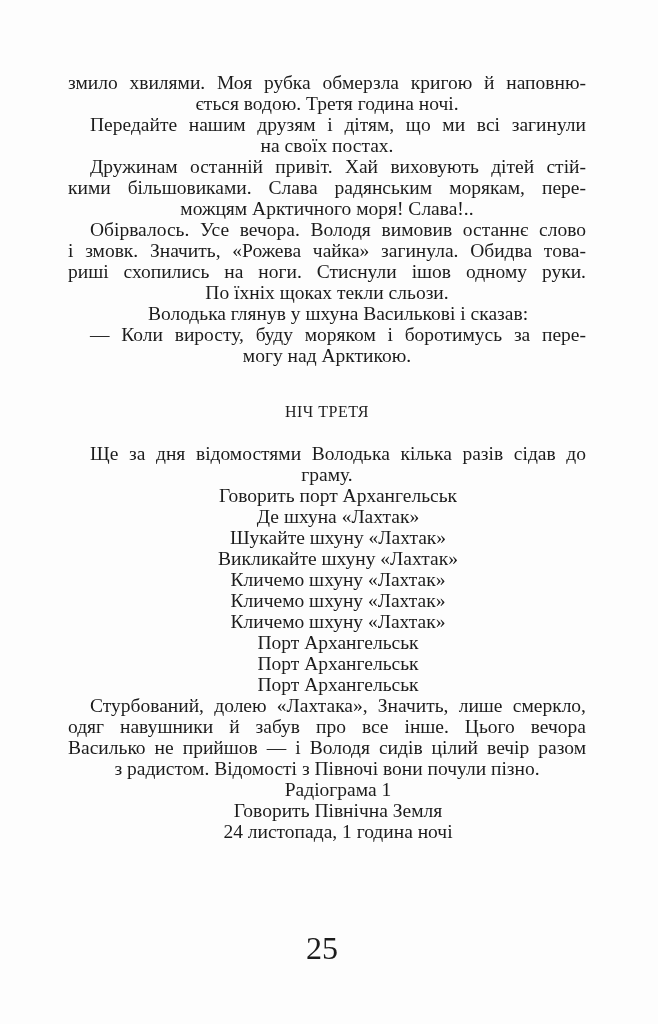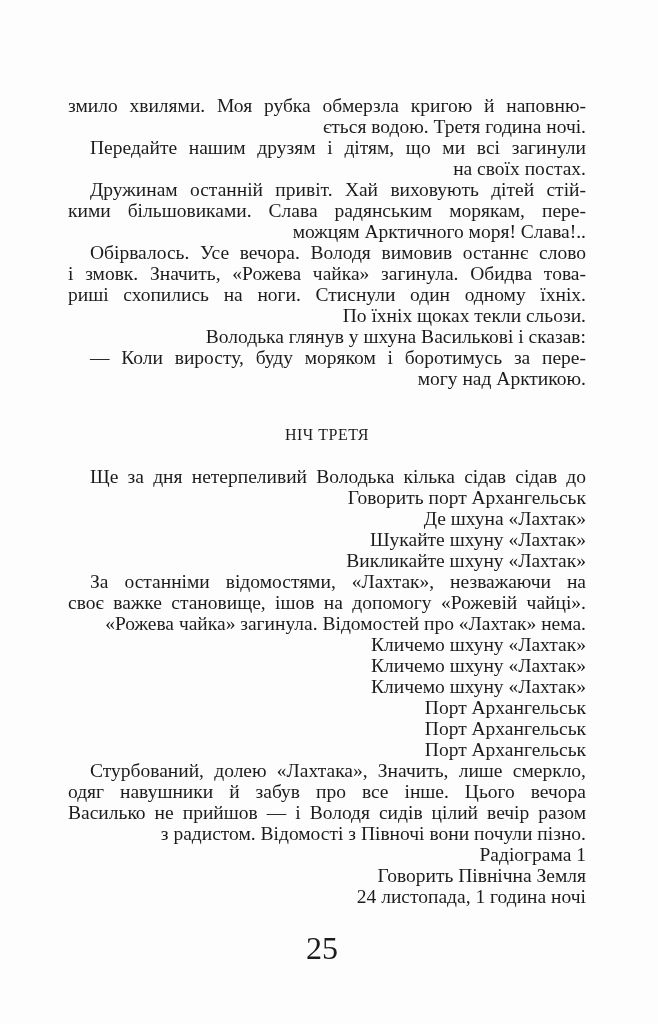--- a/index.html
+++ b/index.html
@@ -15,31 +15,31 @@
     overflow: hidden;
   }
   .page {
     position: relative;
     width: 658px; height: 1024px;
     background: var(--paper);
   }
   .text-block {
     position: absolute;
     left: 68px;
-    top: 95px;
+    top: 72px;
     width: 518px;
     font-size: 19.5px;
     line-height: 21px;
     -webkit-font-smoothing: antialiased;
   }
   .paragraph { margin: 0; }
   .line {
     display: block;
     white-space: normal;
-    text-align: right;
+    text-align: center;
   }
   .line.justify {
     text-align: justify;
     text-align-last: justify;
   }
   .line.indent {
     text-indent: 22px;
   }
   .section-heading {
     text-align: center;
@@ -70,50 +70,46 @@
         <div class="line">на своїх постах.</div>
       </div>
       <div class="paragraph">
         <div class="line justify indent">Дружинам останній привіт. Хай виховують дітей стій-</div>
         <div class="line justify">кими більшовиками. Слава радянським морякам, пере-</div>
         <div class="line">можцям Арктичного моря! Слава!..</div>
       </div>
       <div class="paragraph">
         <div class="line justify indent">Обірвалось. Усе вечора. Володя вимовив останнє слово</div>
         <div class="line justify">і змовк. Значить, «Рожева чайка» загинула. Обидва това-</div>
-        <div class="line justify">риші схопились на ноги. Стиснули один одному їхніх.</div>
+        <div class="line justify">риші схопились на ноги. Стиснули ішов одному руки.</div>
         <div class="line">По їхніх щоках текли сльози.</div>
       </div>
       <div class="paragraph">
         <div class="line indent">Володька глянув у шхуна Василькові і сказав:</div>
       </div>
       <div class="paragraph">
         <div class="line justify indent">— Коли виросту, буду моряком і боротимусь за пере-</div>
         <div class="line">могу над Арктикою.</div>
       </div>
       <div class="section-heading">НІЧ ТРЕТЯ</div>
       <div class="paragraph">
-        <div class="line justify indent">Ще за дня нетерпеливий Володька кілька сідав сідав до</div>
+        <div class="line justify indent">Ще за дня відомостями Володька кілька разів сідав до</div>
+        <div class="line">граму.</div>
       </div>
       <div class="paragraph">
         <div class="line indent">Говорить порт Архангельськ</div>
       </div>
       <div class="paragraph">
         <div class="line indent">Де шхуна «Лахтак»</div>
       </div>
       <div class="paragraph">
         <div class="line indent">Шукайте шхуну «Лахтак»</div>
       </div>
       <div class="paragraph">
         <div class="line indent">Викликайте шхуну «Лахтак»</div>
-      </div>
-      <div class="paragraph">
-        <div class="line justify indent">За останніми відомостями, «Лахтак», незважаючи на</div>
-        <div class="line justify">своє важке становище, ішов на допомогу «Рожевій чайці».</div>
-        <div class="line">«Рожева чайка» загинула. Відомостей про «Лахтак» нема.</div>
       </div>
       <div class="paragraph">
         <div class="line indent">Кличемо шхуну «Лахтак»</div>
       </div>
       <div class="paragraph">
         <div class="line indent">Кличемо шхуну «Лахтак»</div>
       </div>
       <div class="paragraph">
         <div class="line indent">Кличемо шхуну «Лахтак»</div>
       </div>

